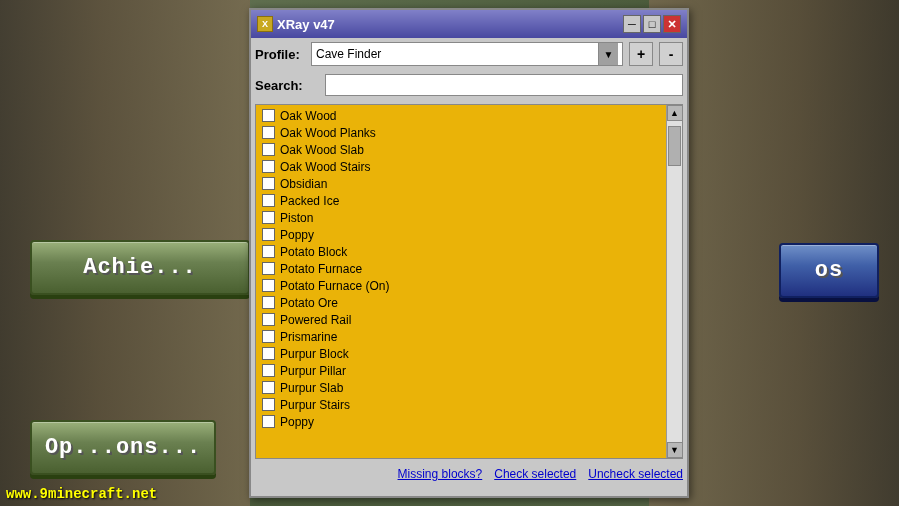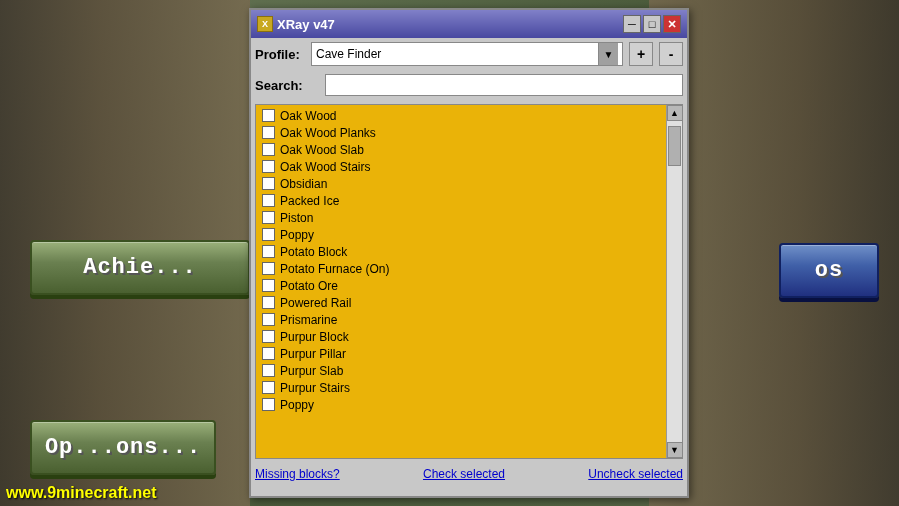--- a/index.html
+++ b/index.html
@@ -282,40 +282,40 @@
       left: 1px;
       right: 1px;
       height: 40px;
       background: #b0b0b0;
       border: 1px solid #888;
     }
 
     
     .bottom-links {
       display: flex;
-      justify-content: space-between;
+      justify-content: flex-end;
       gap: 12px;
       margin-top: 8px;
       font-size: 12px;
     }
     .bottom-link {
       color: #0000cc;
       text-decoration: underline;
       cursor: pointer;
     }
 
     
     .watermark {
       position: absolute;
       bottom: 4px;
       left: 6px;
       color: #ffff00;
-      font-size: 16px;
-      font-weight: bold;
-      font-family: Liberation Sans, sans-serif;
+      font-size: 14px;
+      font-weight: bold;
+      font-family: Liberation Mono, monospace;
       text-shadow: 1px 1px 2px #000;
     }
   </style>
 </head>
 <body>
 
 <div class="bg"></div>
 <div class="bg-left"></div>
 <div class="bg-right"></div>
 
@@ -404,20 +404,24 @@
           <div class="list-item">
             <div class="list-checkbox"></div>
             <span>Poppy</span>
           </div>
           <div class="list-item">
             <div class="list-checkbox"></div>
             <span>Potato Block</span>
           </div>
           <div class="list-item">
             <div class="list-checkbox"></div>
+            <span>Potato Furnace</span>
+          </div>
+          <div class="list-item">
+            <div class="list-checkbox"></div>
             <span>Potato Furnace (On)</span>
           </div>
           <div class="list-item">
             <div class="list-checkbox"></div>
             <span>Potato Ore</span>
           </div>
           <div class="list-item">
             <div class="list-checkbox"></div>
             <span>Powered Rail</span>
           </div>

